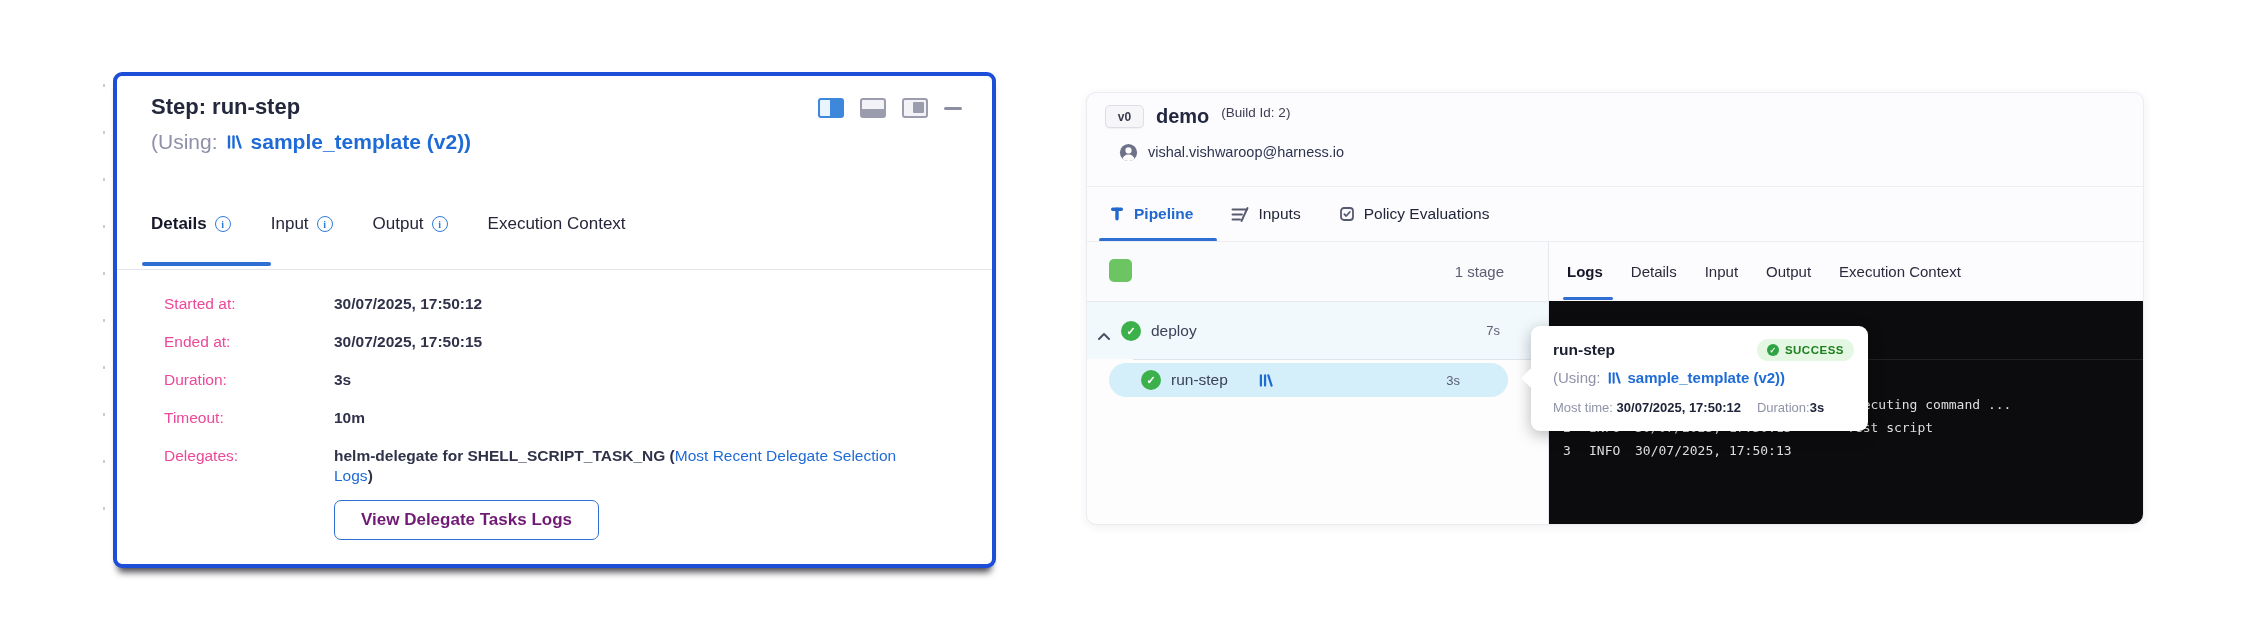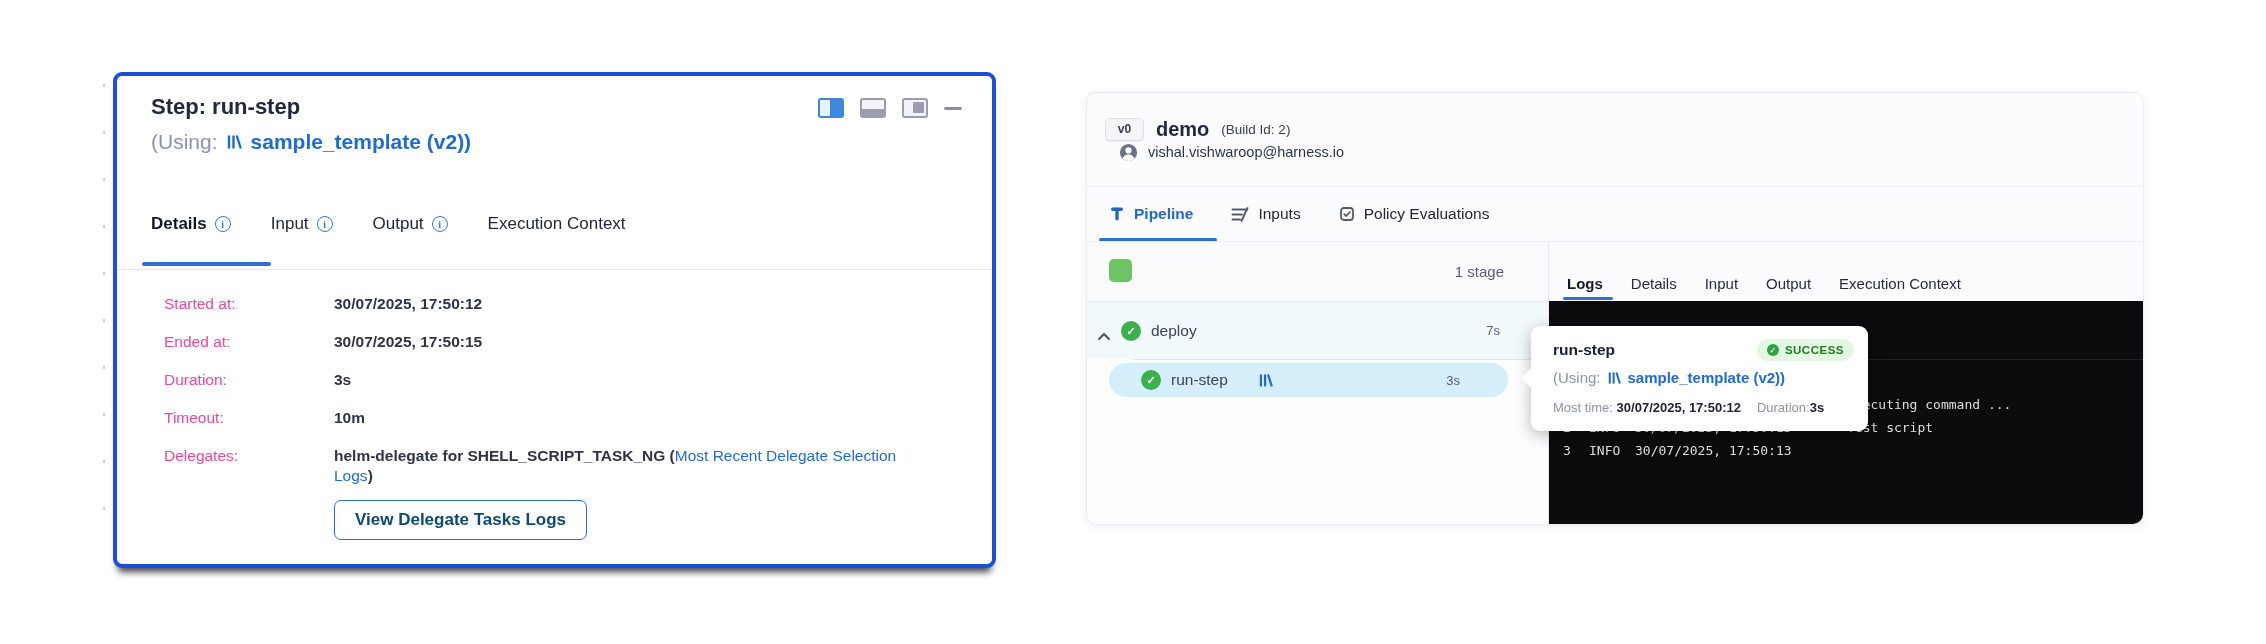--- a/index.html
+++ b/index.html
@@ -31,28 +31,28 @@
   .info-i{width:16px;height:16px;border:1.4px solid #2f7bd9;border-radius:50%;color:#2f7bd9;
           font-size:10px;font-weight:700;display:inline-flex;align-items:center;justify-content:center;
           font-family:"Liberation Serif",serif;box-sizing:border-box;}
   .lc-underline{left:25px;top:186px;width:129px;height:4px;border-radius:3px;background:#2f6fd3;}
   .lc-divider{left:0;top:193px;width:100%;height:1px;background:#e5e6ec;}
   .lc-rows{left:47px;top:218px;width:790px;}
   .lc-row{display:flex;margin-bottom:18px;line-height:20px;font-size:15.5px;}
   .lc-row .lab{width:170px;color:#ec4899;flex:0 0 170px;}
   .lc-row .val{color:#30324a;font-weight:600;max-width:595px;}
   .lc-row .val a{color:#1f6bd6;font-weight:500;text-decoration:none;}
-  .lc-btn{left:217px;top:424px;height:40px;padding:0 20px;border:1.5px solid #2d6fd0;border-radius:7px;
-          background:#fff;color:#0c4a6e;font-size:17px;font-weight:600;display:inline-flex;
+  .lc-btn{left:217px;top:424px;height:40px;padding:0 26px;border:1.5px solid #2d6fd0;border-radius:7px;
+          background:#fff;color:#701a75;font-size:17px;font-weight:600;display:inline-flex;
           align-items:center;cursor:pointer;font-family:"Liberation Sans",sans-serif;}
 
   
   .right-panel{left:1086px;top:92px;width:1056px;height:431px;background:#fcfcfe;
                border:1px solid #ebecf1;border-radius:10px;box-shadow:0 2px 10px rgba(40,41,61,.07);}
-  .rp-h1{left:18px;top:20px;display:flex;align-items:center;gap:12px;height:32px;}
+  .rp-h1{left:18px;top:12px;display:flex;align-items:flex-start;gap:12px;height:32px;}
   .v-badge{min-width:27px;height:21px;padding:0 5px;background:#f6f6f9;border:1px solid #dedfe6;
            border-radius:5px;font-size:12px;font-weight:700;color:#3a3a4e;display:inline-flex;
            align-items:center;justify-content:center;box-shadow:0 1px 1px rgba(0,0,0,.05);}
   .rp-name{font-size:20px;font-weight:700;color:#232840;}
   .rp-build{font-size:13.5px;color:#3c3c52;}
   .rp-h2{left:32px;top:48px;display:flex;align-items:center;gap:10px;height:22px;}
   .rp-email{font-size:14.5px;color:#2e3350;}
   .rp-divider1{left:0;top:93px;width:100%;height:1px;background:#ececf1;}
   .rp-tabs{left:22px;top:94px;height:54px;display:flex;align-items:center;gap:38px;font-size:15.5px;}
   .rp-tab{display:flex;align-items:center;gap:9px;color:#23263a;cursor:pointer;}
@@ -77,21 +77,21 @@
   .sub-divider{left:46px;top:117px;width:408px;height:1px;background:#dfe6eb;}
   .row-runstep{left:22px;top:121px;width:399px;height:34px;background:#d5effa;border-radius:17px;cursor:pointer;}
   .row-runstep .ck{position:absolute;left:32px;top:7px;}
   .row-runstep .nm{position:absolute;left:62px;top:8px;font-size:15.5px;color:#3c4258;}
   .row-runstep .tpl-bars{position:absolute;left:150px;top:10px;}
   .row-runstep .dur{top:10px;}
   .row-deploy .dur{top:21px;}
 
   
   .logs-panel{left:462px;top:149px;width:594px;height:282px;}
-  .lg-tabs{left:18px;top:12px;height:59px;display:flex;align-items:center;gap:28px;font-size:15px;color:#2a2a3c;}
+  .lg-tabs{left:18px;top:0;height:59px;display:flex;align-items:center;gap:28px;font-size:15px;color:#2a2a3c;}
   .lg-tab{cursor:pointer;}
   .lg-tab.active{font-weight:700;color:#17172a;}
   .lg-underline{left:14px;top:55px;width:50px;height:3px;border-radius:2px;background:#2f6fd3;}
   .console{left:0;top:59px;width:594px;height:223px;background:#0c0c0e;border-radius:0 0 10px 0;
            font-family:"DejaVu Sans Mono",monospace;font-size:13px;color:#dfdfe2;overflow:hidden;}
   .console-divider{left:0;top:58px;width:100%;height:1px;background:rgba(255,255,255,.09);}
   .log-line{position:absolute;left:14px;display:flex;white-space:pre;line-height:23px;}
   .log-line .ln{width:26px;}
   .log-line .lvl{width:46px;}
   .log-line .ts{width:212px;}

